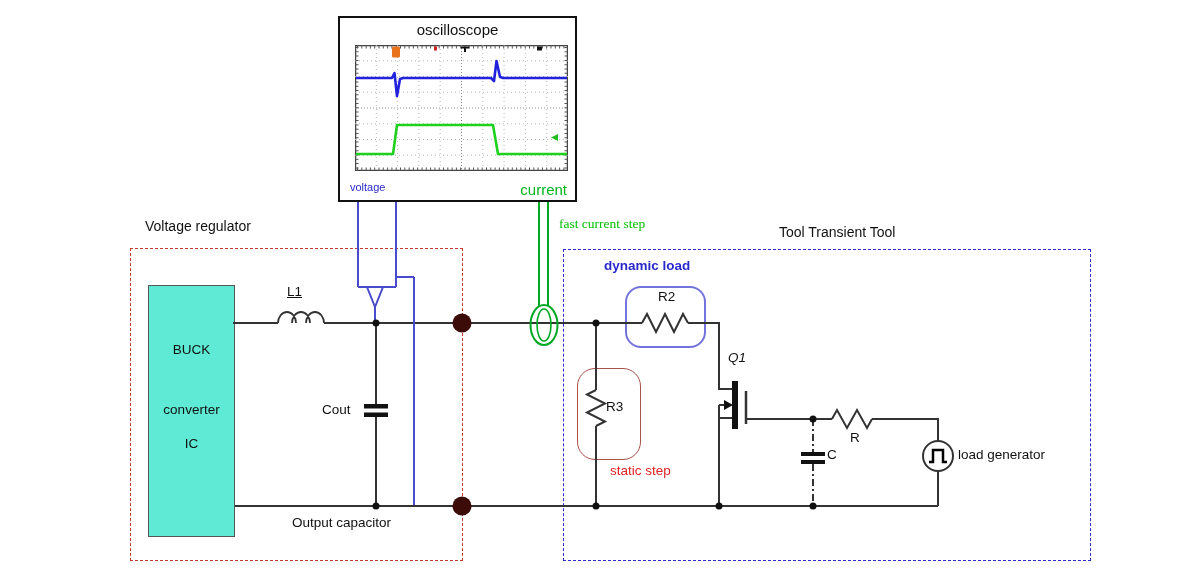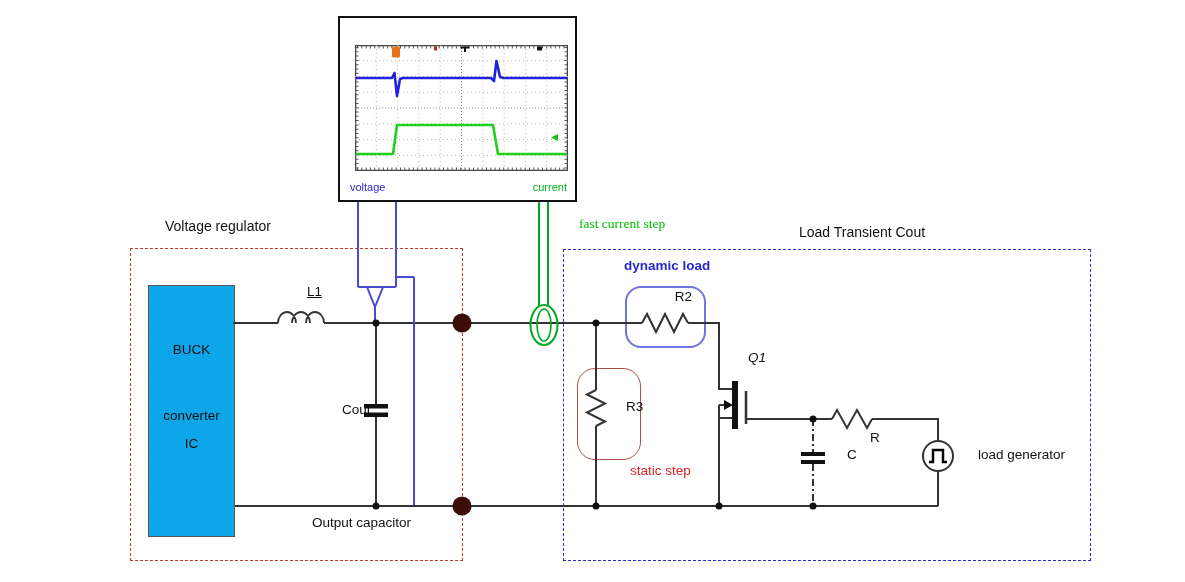--- a/index.html
+++ b/index.html
@@ -1,51 +1,51 @@
 <!DOCTYPE html>
 <html><head>
 <meta charset="utf-8">
 <style>
   html,body{margin:0;padding:0;background:#ffffff;}
   #stage{position:relative;width:1185px;height:582px;background:#fff;overflow:hidden;
          font-family:"Liberation Sans",sans-serif;color:#111;}
   .abs{position:absolute;}
-  .lbl{position:absolute;font-size:13.5px;white-space:nowrap;line-height:1.1;margin-left:20px;}
+  .lbl{position:absolute;font-size:13.5px;white-space:nowrap;line-height:1.1;}
   .boxtitle{font-size:14px;}
   
   #vr-box{left:130px;top:248px;width:331px;height:311px;border:1.5px dashed #c23b2e;}
   #ltt-box{left:563px;top:249px;width:526px;height:310px;border:1.4px dashed #2b2bd0;}
   
-  #buck-box{left:148px;top:285px;width:85px;height:250px;border:1.6px solid #555;background:#0ea5e9;}
+  #buck-box{left:148px;top:285px;width:85px;height:250px;border:1.6px solid #555;background:#5eead4;}
   #buck-box span{position:absolute;width:100%;text-align:center;font-size:13.5px;}
   #r2-outline{left:625px;top:286px;width:77px;height:58px;border:2px solid #7373dd;border-radius:16px;}
   #r3-outline{left:577px;top:368px;width:62px;height:90px;border:1.6px solid #a8524a;border-radius:18px;}
   
   #scope-box{left:338px;top:16px;width:235px;height:182px;border:2.4px solid #111;background:#fff;}
   #scope-title{position:absolute;left:0;top:3px;width:100%;text-align:center;font-size:15px;}
   #scope-screen{position:absolute;left:15px;top:27px;}
   #scope-voltage{position:absolute;left:10px;top:163px;font-size:11px;color:#2a2acc;}
-  #scope-current{position:absolute;right:8px;top:163px;font-size:11px;color:#00b41e;}
+  #scope-current{position:absolute;right:8px;top:163px;font-size:15px;color:#00b41e;}
   #main-svg{left:0;top:0;z-index:2;pointer-events:none;}
   .layer-labels{z-index:3;}
   #lbl-dynamic{color:#2929cc;font-weight:bold;}
   #lbl-static{color:#e32222;}
   #lbl-faststep{color:#00bf00;}
 </style>
 </head>
 <body>
 
 <div id="stage">
 
   <div class="abs" id="vr-box"></div>
   <div class="abs" id="ltt-box"></div>
 
   <div class="abs" id="buck-box">
     <span style="top:56px">BUCK</span>
-    <span style="top:122px">converter</span>
+    <span style="top:116px">converter</span>
     <span style="top:150px">IC</span>
   </div>
   <div class="abs" id="r2-outline"></div>
   <div class="abs" id="r3-outline"></div>
 
   <svg id="main-svg" class="abs" width="1185" height="582" viewBox="0 0 1185 582">
     <g stroke="#333" stroke-width="2" fill="none">
 
       <path d="M233,323 H278"></path>
       <path d="M278,323 a9,11 0 1 1 18,0 m-4,0 a9,11 0 1 1 18,0 m-4,0 a9,11 0 1 1 18,0" stroke-width="1.8"></path>
@@ -108,20 +108,21 @@
       <circle cx="719" cy="506" r="3.5"></circle>
       <circle cx="813" cy="506" r="3.5"></circle>
     </g>
     <g fill="#3c0d08" stroke="none">
       <circle cx="462" cy="323" r="9.5"></circle>
       <circle cx="462" cy="506" r="9.5"></circle>
     </g>
   </svg>
 
   <div class="abs" id="scope-box" style="z-index:2;">
+    <div id="scope-title">oscilloscope</div>
     <svg id="scope-screen" width="213" height="126" viewBox="0 0 213 126">
       <rect x="0" y="0" width="213" height="126" fill="#fff" stroke="#444" stroke-width="2.5"></rect>
       <g stroke="#b8b8b8" stroke-width="1" stroke-dasharray="1 3">
         <path d="M21.3,0 V126 M42.6,0 V126 M63.9,0 V126 M85.2,0 V126 M127.8,0 V126 M149.1,0 V126 M170.4,0 V126 M191.7,0 V126"></path>
         <path d="M0,15.75 H213 M0,31.5 H213 M0,47.25 H213 M0,78.75 H213 M0,94.5 H213 M0,110.25 H213"></path>
       </g>
       <g stroke="#8d8d8d" stroke-width="1" stroke-dasharray="1 2">
         <path d="M106.5,0 V126 M0,63 H213"></path>
       </g>
       <g stroke="#555">
@@ -137,28 +138,28 @@
       <path d="M110,1.5 V7 M106,2.5 H114" stroke="#111" stroke-width="2"></path>
       <rect x="182" y="1.5" width="5" height="4" fill="#111"></rect>
       <polygon points="203,89 203,96 196,92.5" fill="#22bb22"></polygon>
     </svg>
     <div id="scope-voltage">voltage</div>
     <div id="scope-current">current</div>
   </div>
 
   <div class="layer-labels abs" style="left:0;top:0;width:100%;height:100%;">
     <div class="lbl boxtitle" style="left:145px;top:219px;">Voltage regulator</div>
-    <div class="lbl boxtitle" style="left:779px;top:225px;">Load Transient Cout</div>
+    <div class="lbl boxtitle" style="left:779px;top:225px;">Tool Transient Tool</div>
     <div class="lbl" id="lbl-faststep" style="left:559px;top:217px;font-family:Liberation Serif, serif;">fast current step</div>
     <div class="lbl" id="lbl-dynamic" style="left:604px;top:259px;">dynamic load</div>
     <div class="lbl" id="lbl-static" style="left:610px;top:464px;">static step</div>
     <div class="lbl" style="left:287px;top:285px;text-decoration:underline;">L1</div>
     <div class="lbl" style="left:322px;top:403px;">Cout</div>
     <div class="lbl" style="left:292px;top:516px;">Output capacitor</div>
-    <div class="lbl" style="left:625px;top:290px;width:77px;text-align:center;">R2</div>
+    <div class="lbl" style="left:658px;top:290px;width:77px;text-align:left;">R2</div>
     <div class="lbl" style="left:606px;top:400px;text-align:center;">R3</div>
     <div class="lbl" style="left:728px;top:351px;font-style:italic;">Q1</div>
     <div class="lbl" style="left:850px;top:431px;">R</div>
     <div class="lbl" style="left:827px;top:448px;">C</div>
     <div class="lbl" style="left:958px;top:448px;">load generator</div>
   </div>
 
 </div>
 
 </body></html>

